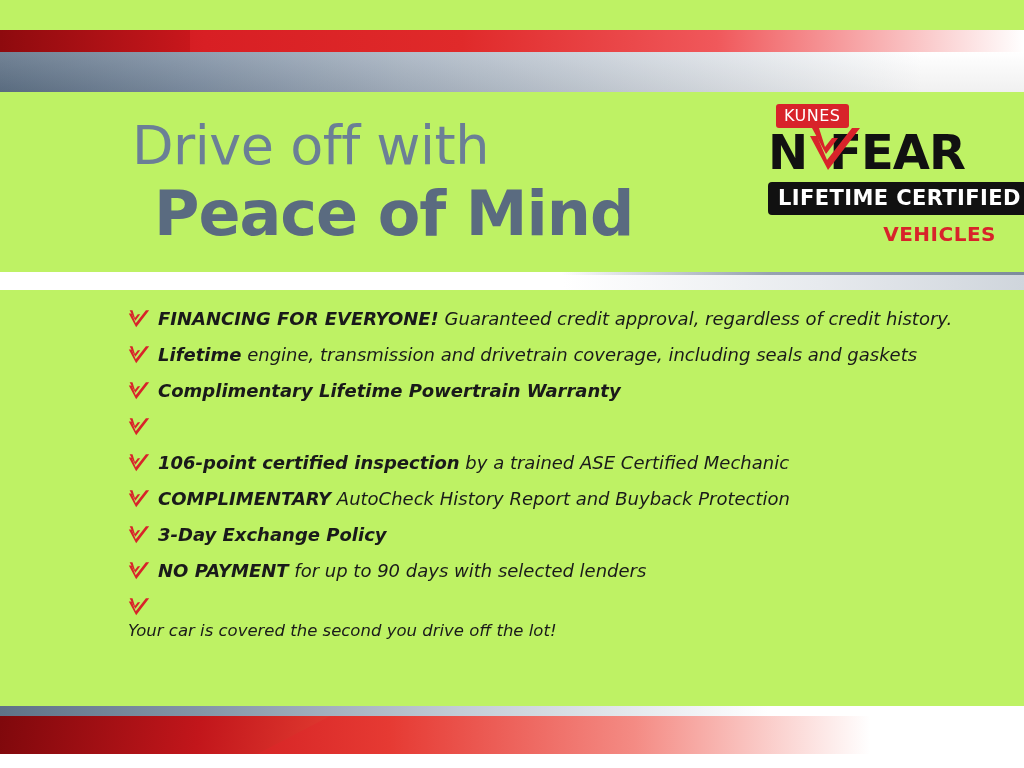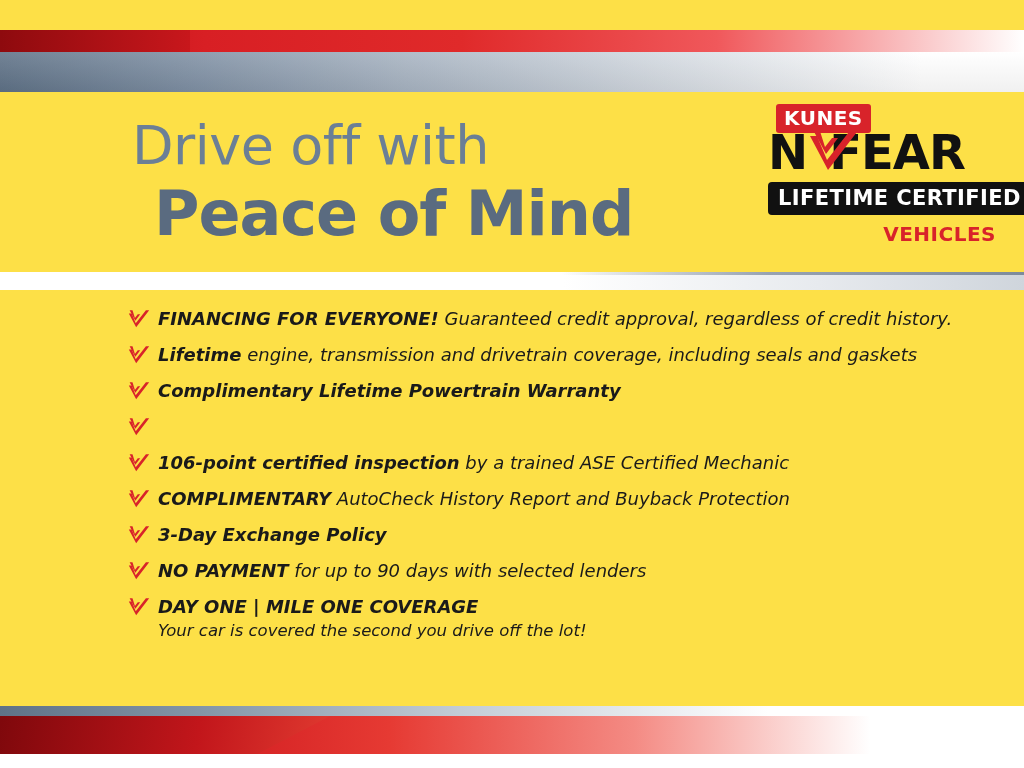--- a/index.html
+++ b/index.html
@@ -11,21 +11,21 @@
     width: 1024px;
     height: 768px;
     font-family: "Liberation Sans", sans-serif;
     overflow: hidden;
     position: relative;
   }
 
   .page {
     position: absolute;
     inset: 0;
-    background: #fde047;
+    background: #bef264;
   }
 
   
   .top-red-band {
     position: absolute;
     left: 0; top: 30px;
     width: 100%; height: 22px;
     background: linear-gradient(90deg, #b00b10 0%, #d81f24 20%, #e02a2a 45%, #f0585b 70%, #ffffff 100%);
   }
   .top-red-band-dark {
@@ -107,22 +107,22 @@
     top: 104px;
     width: 244px;
     height: 150px;
   }
   .logo-kunes {
     position: absolute;
     left: 14px; top: 0;
     background: #d8232a;
     color: #ffffff;
     font-family: "DejaVu Sans", sans-serif;
-    font-weight: 700;
-    font-size: 20px;
+    font-weight: 400;
+    font-size: 16px;
     letter-spacing: 0.5px;
     padding: 2px 8px 3px 8px;
     border-radius: 3px;
   }
   .logo-nofear {
     position: absolute;
     left: 6px; top: 24px;
     font-family: "DejaVu Sans", sans-serif;
     font-weight: 700;
     font-size: 48px;
@@ -204,21 +204,20 @@
     line-height: 1.25;
   }
   .feature-text .bold {
     font-weight: 700;
   }
   .feature-sub {
     font-family: "DejaVu Sans", sans-serif;
     font-size: 16.5px;
     font-style: italic;
     color: #1a1a1a;
-    margin-left: 30px;
     margin-top: 2px;
   }
 </style>
 </head>
 <body>
 
 <div class="page">
 
   <div class="top-red-band"></div>
   <div class="top-red-band-dark"></div>
@@ -324,23 +323,20 @@
         <span class="bold">NO PAYMENT</span><span> for up to 90 days with selected lenders</span>
       </div>
     </div>
 
     <div class="feature-row" style="display:block;">
       <div style="display:flex; align-items:flex-start;">
         <svg class="check-icon" viewBox="0 0 54 52">
           <path d="M2 10 L20 44 L52 2 L44 2 L19 34 L9 10 Z" fill="#d8232a"></path>
           <path d="M4 2 L18 28 L30 12 L24 12 L17 21 L11 2 Z" fill="#d8232a"></path>
         </svg>
-        <div class="feature-text">
-          <span class="bold">DAY ONE | MILE ONE COVERAGE</span><span></span>
-        </div>
       </div>
       <div class="feature-sub">Your car is covered the second you drive off the lot!</div>
     </div>
 
   </div>
 
   <div class="bottom-gray-band"></div>
   <div class="bottom-red-band"></div>
   <div class="bottom-red-slash"></div>
   <div class="bottom-white-strip"></div>

